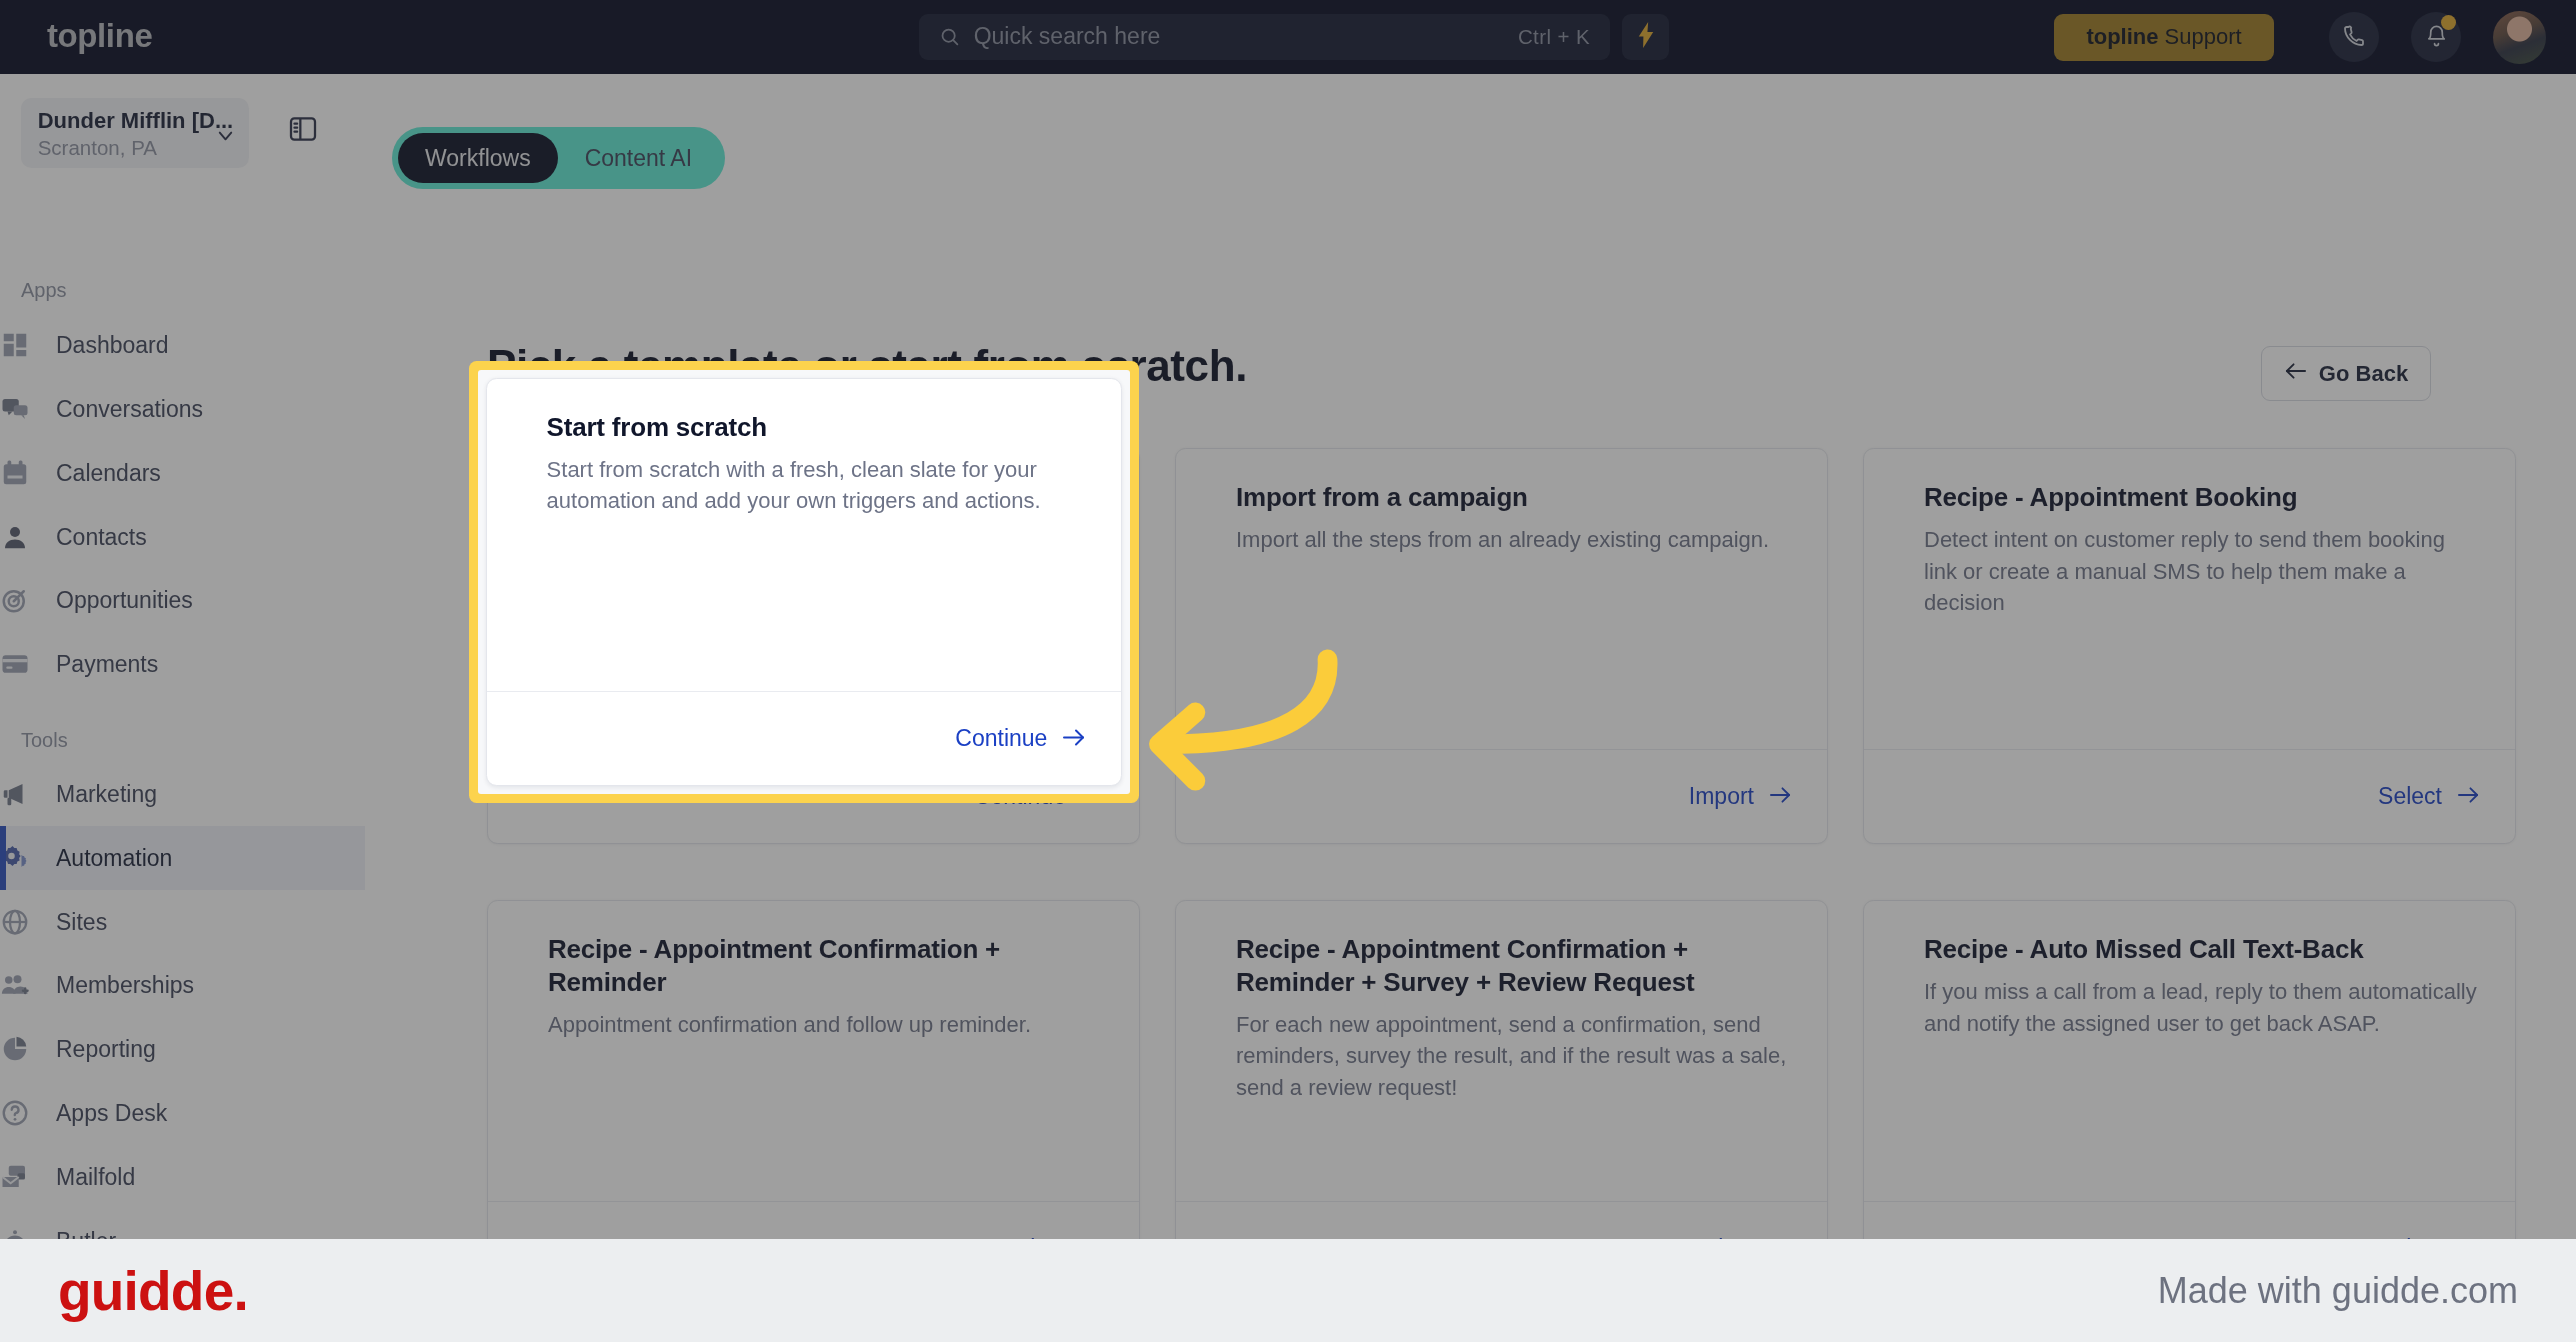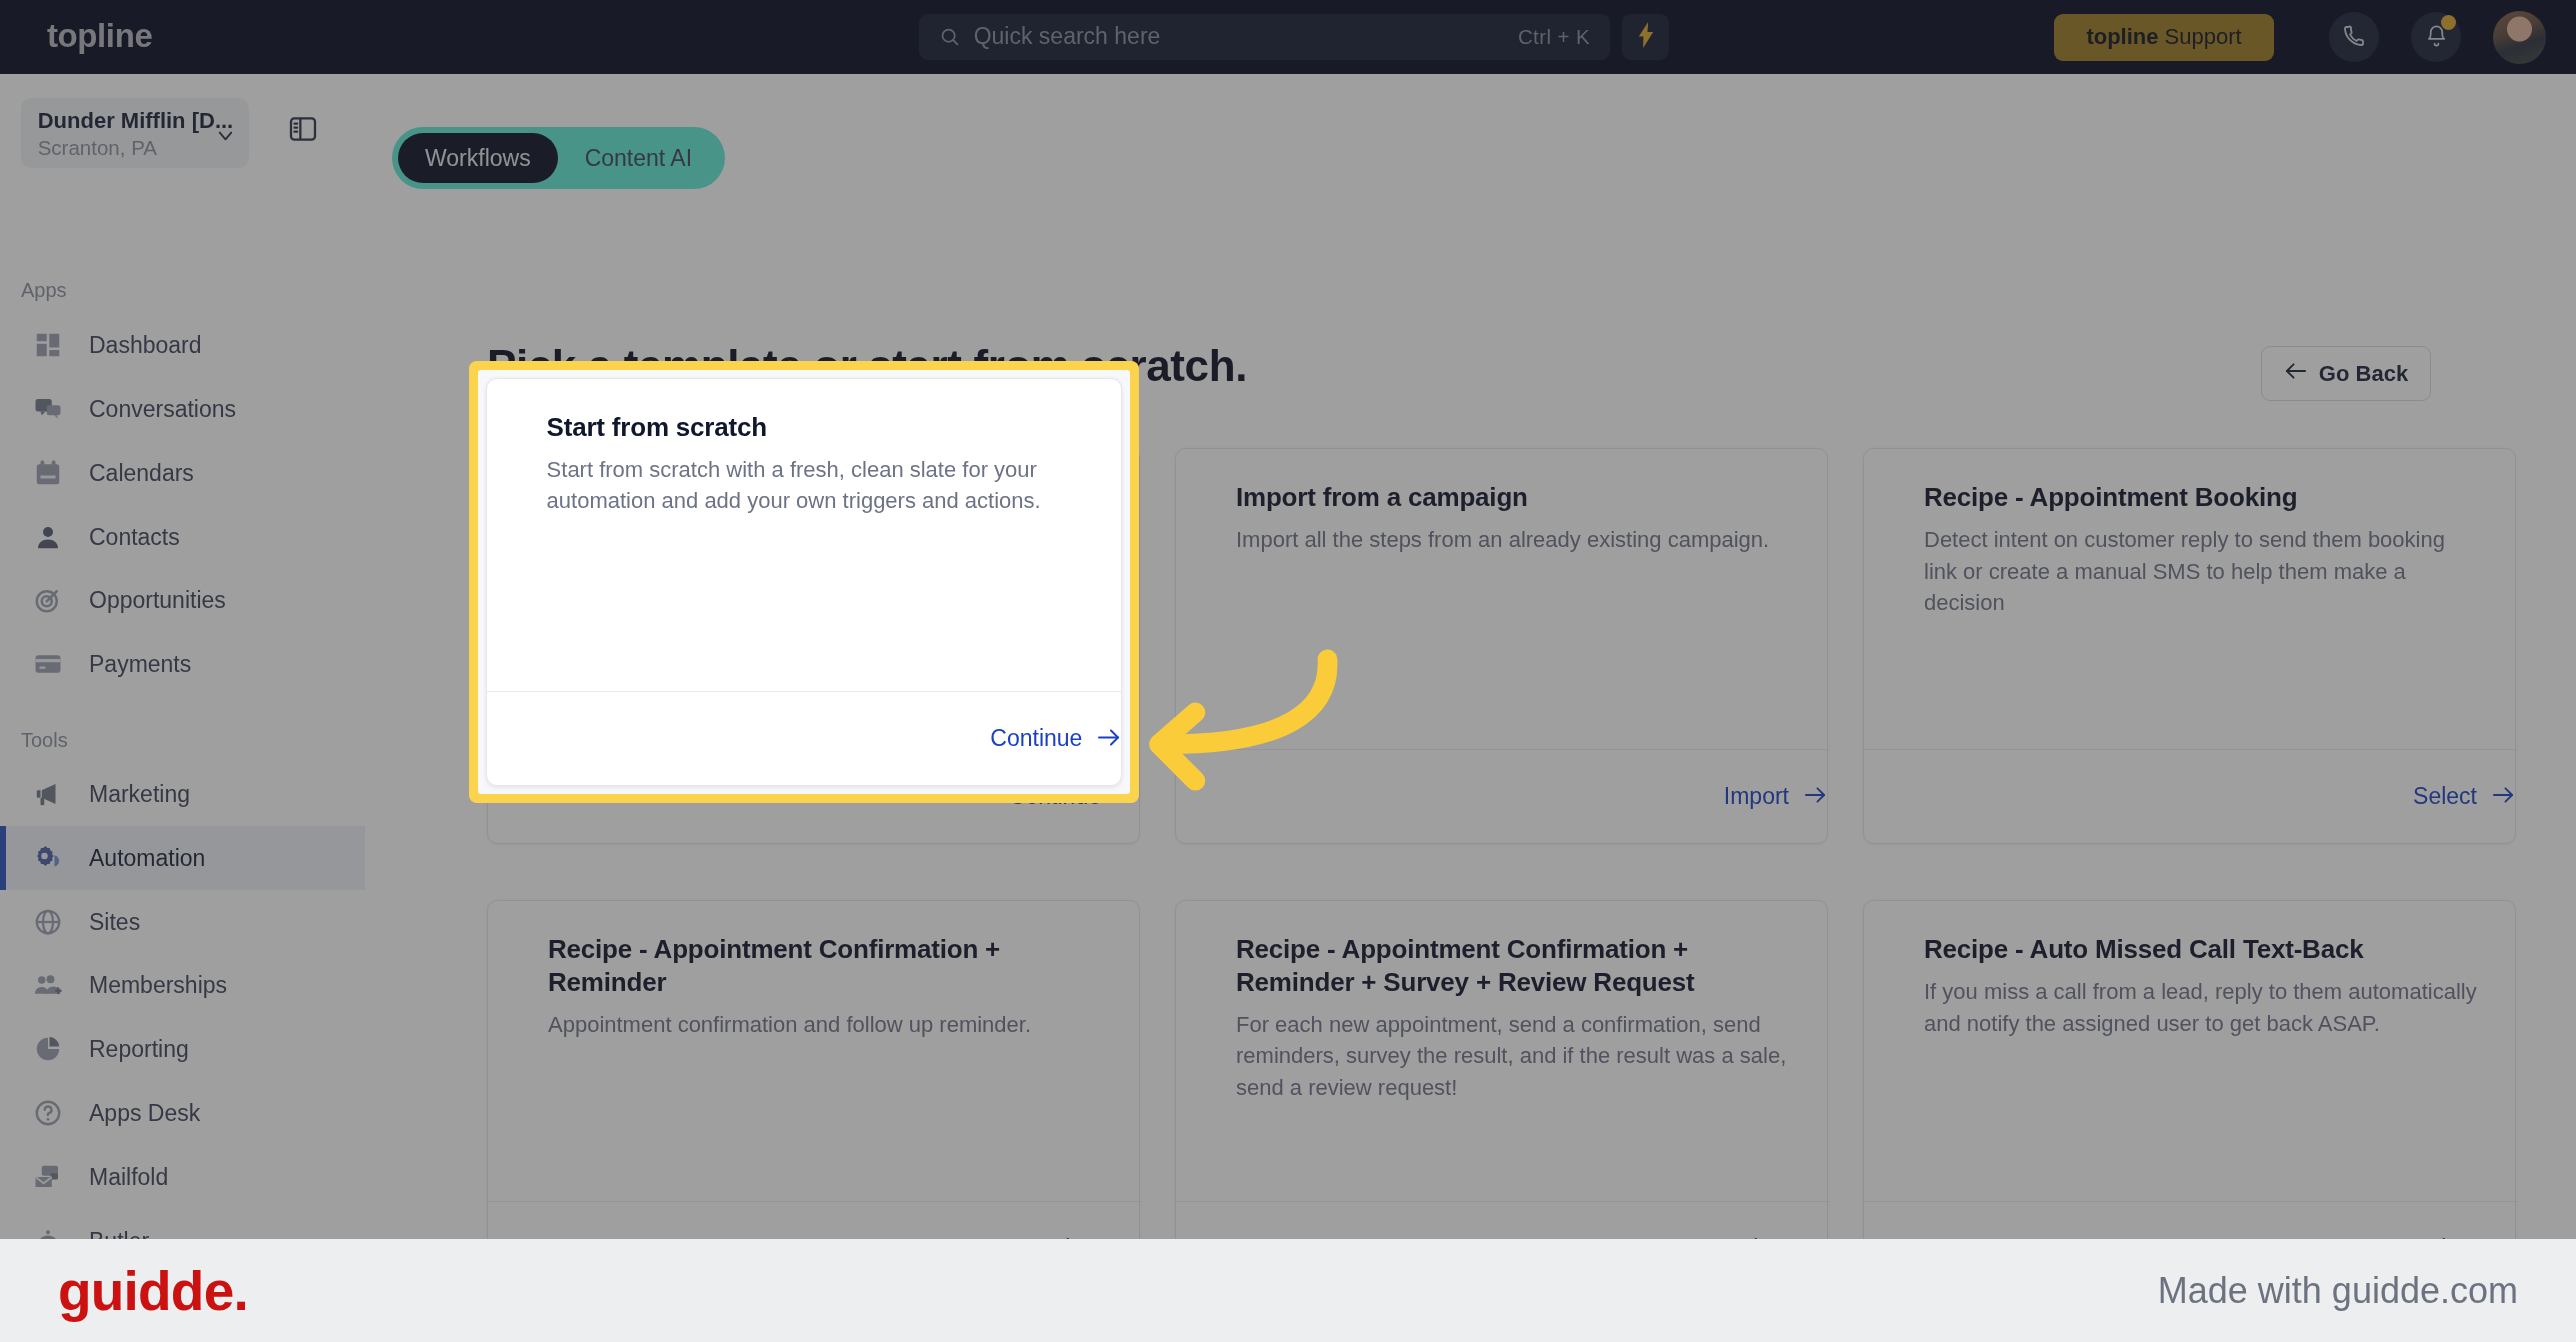--- a/index.html
+++ b/index.html
@@ -86,21 +86,21 @@
 
   .sec-label {
     position: absolute; left: 21px;
     font-size: 20px; color: #8b90a0;
   }
   #sec-apps  { top: 205px; }
   #sec-tools { top: 655px; }
 
   .nav-item {
     position: absolute; left: 0; width: 365px; height: 64px;
-    display: flex; align-items: center; padding-left: 33px;
+    display: flex; align-items: center; 
   }
   .nav-item .ni-ico { width: 30px; height: 30px; flex: 0 0 30px; }
   .nav-item .ni-label {
     margin-left: 26px; font-size: 23px; color: #3d4459; white-space: nowrap;
   }
   .nav-item.active { background: #eef1f8; }
   .nav-item.active::before {
     content: ""; position: absolute; left: 0; top: 0; width: 6px; height: 64px;
     background: #2a4fbf;
   }
@@ -170,21 +170,21 @@
   .card-title {
     font-size: 26px; font-weight: 700; color: #10162b;
     line-height: 1.26; letter-spacing: -0.2px;
   }
   .card-desc {
     margin-top: 10.6px; font-size: 22px; color: #6d7387; line-height: 1.42;
   }
   .card-foot {
     height: 94px; border-top: 0.8px solid #e9ebf0;
     display: flex; align-items: center; justify-content: flex-end;
-    gap: 15px;
+    padding-right: 35px; gap: 15px;
   }
   .card-action { font-size: 23px; color: #1b40c4; font-weight: 500; }
 
   
   .dim {
     position: absolute; left: 0; top: 0; width: 2576px; height: 1239px;
     background: rgba(45,45,45,0.46);
     pointer-events: none;
   }
 

